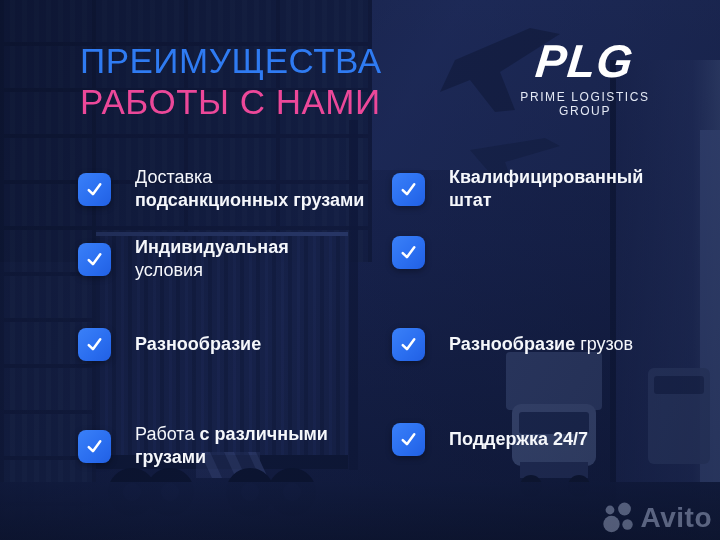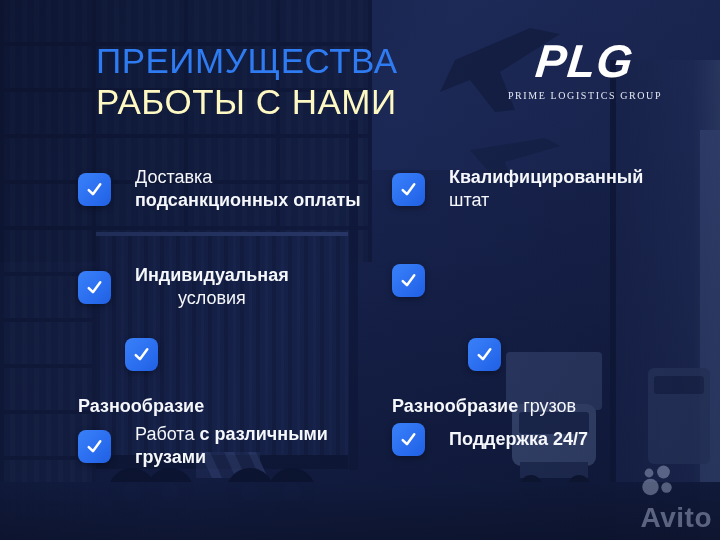--- a/index.html
+++ b/index.html
@@ -5,43 +5,43 @@
   html,body{margin:0;padding:0;background:#0c1430;}
   .card{
     position:relative;width:720px;height:540px;overflow:hidden;
     font-family:"Liberation Sans", sans-serif;
     background:#16214a;
   }
   .bg{position:absolute;inset:0;}
   .overlay{position:absolute;inset:0;
     background:linear-gradient(120deg, rgba(10,17,42,.55) 0%, rgba(22,33,74,.25) 45%, rgba(13,21,48,.5) 100%);}
   
-  .title{position:absolute;left:80px;top:40px;line-height:41px;letter-spacing:.5px;font-weight:400;margin-left:16px;}
+  .title{position:absolute;left:80px;top:40px;line-height:41px;letter-spacing:.5px;font-weight:400;}
   .title .t1{font-size:35px;color:#2f7bf2;display:block;}
-  .title .t2{font-size:35px;color:#fef9c3;display:block;}
+  .title .t2{font-size:35px;color:#ec4899;display:block;}
   
   .brand{position:absolute;left:505px;top:38px;width:160px;text-align:center;color:#fff;}
   .brand .mark{font-size:46px;font-weight:700;font-style:italic;letter-spacing:1px;
     transform:skewX(-6deg);display:inline-block;line-height:1;}
-  .brand .tag{margin-top:6px;font-size:10px;letter-spacing:1.6px;color:#e3e8f4;font-weight:400;font-family:Liberation Serif, serif;}
+  .brand .tag{margin-top:6px;font-size:12px;letter-spacing:1.6px;color:#e3e8f4;font-weight:400;}
   
   .benefit{position:absolute;display:flex;align-items:center;gap:24px;}
   .benefit.c1{left:78px;}
   .benefit.c2{left:392px;}
-  .r1{top:166px;} .r2{top:264px;text-align:center;} .r3{top:338px;flex-direction:column;} .r4{top:423px;}
+  .r1{top:166px;} .r2{top:236px;} .r3{top:328px;} .r4{top:423px;}
   .chk{flex:0 0 auto;width:33px;height:33px;border-radius:8px;
     background:linear-gradient(135deg,#3a80f8 0%,#2b6ff0 55%,#2160e4 100%);
     display:flex;align-items:center;justify-content:center;
     box-shadow:0 2px 6px rgba(0,0,0,.35);}
   .chk svg{width:23px;height:23px;display:block;}
   .btxt{font-size:18px;line-height:23px;color:#f5f7fb;font-weight:400;}
   .btxt span{font-weight:400;}
   
   .wm{position:absolute;right:8px;bottom:6px;display:flex;align-items:flex-start;gap:5px;
-    color:rgba(197,209,238,.42);flex-direction:column;}
+    color:rgba(197,209,238,.42);}
   .wm .wm-text{font-size:28px;font-weight:700;letter-spacing:.5px;}
   .wm svg{display:block;opacity:.9;}
 </style>
 </head>
 <body>
 
 <div class="card">
 
   <svg class="bg" viewBox="0 0 720 540" aria-hidden="true">
     <defs>
@@ -151,21 +151,21 @@
   </div>
 
   <div>
 
     <div class="benefit c1 r1">
       <span class="chk">
           <svg viewBox="0 0 22 22">
             <path d="M5.5 11.5 L9.5 15.5 L16.5 6" fill="none" stroke="#fff" stroke-width="2.4" stroke-linecap="round" stroke-linejoin="round"></path>
           </svg>
         </span>
-      <div class="btxt"><span>Доставка</span><br><span style="font-weight: 700;">подсанкционных оплаты</span></div>
+      <div class="btxt"><span>Доставка</span><br><span style="font-weight: 700;">подсанкционных грузами</span></div>
     </div>
 
     <div class="benefit c1 r2">
       <span class="chk">
           <svg viewBox="0 0 22 22">
             <path d="M5.5 11.5 L9.5 15.5 L16.5 6" fill="none" stroke="#fff" stroke-width="2.4" stroke-linecap="round" stroke-linejoin="round"></path>
           </svg>
         </span>
       <div class="btxt"><span style="font-weight: 700;">Индивидуальная</span><br><span>условия</span></div>
     </div>
@@ -187,21 +187,21 @@
         </span>
       <div class="btxt"><span>Работа </span><span style="font-weight: 700; margin-top: 26px;">с различными</span><br><span style="font-weight: 700;">грузами</span></div>
     </div>
 
     <div class="benefit c2 r1">
       <span class="chk">
           <svg viewBox="0 0 22 22">
             <path d="M5.5 11.5 L9.5 15.5 L16.5 6" fill="none" stroke="#fff" stroke-width="2.4" stroke-linecap="round" stroke-linejoin="round"></path>
           </svg>
         </span>
-      <div class="btxt"><span style="font-weight: 700;">Квалифицированный</span><br><span style="font-weight: 400;">штат</span></div>
+      <div class="btxt"><span style="font-weight: 700;">Квалифицированный</span><br><span style="font-weight: 700;">штат</span></div>
     </div>
 
     <div class="benefit c2 r2">
       <span class="chk">
           <svg viewBox="0 0 22 22">
             <path d="M5.5 11.5 L9.5 15.5 L16.5 6" fill="none" stroke="#fff" stroke-width="2.4" stroke-linecap="round" stroke-linejoin="round"></path>
           </svg>
         </span>
     </div>
 

